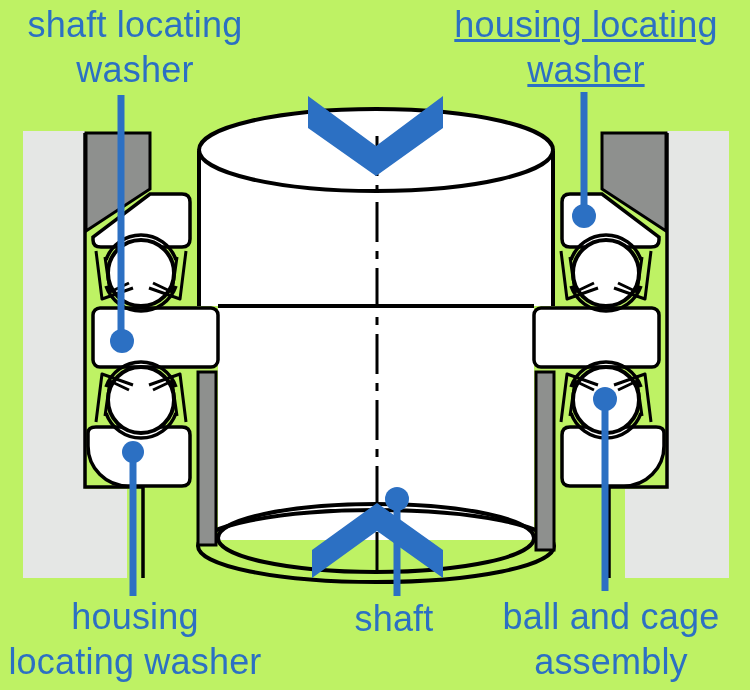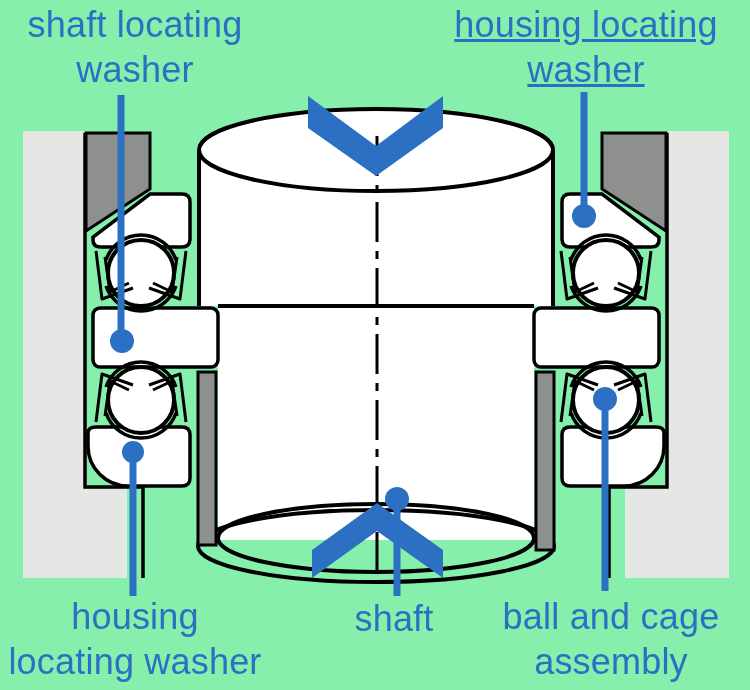--- a/index.html
+++ b/index.html
@@ -4,21 +4,21 @@
 <style>
   html,body{margin:0;padding:0;background:#fff;}
   :root{
     --blue:#2C70C3;
     --lgray:#E5E7E5;
     --dgray:#8E908E;
   }
   .stage{
     position:relative;
     width:750px;height:690px;
-    background:#86efac;
+    background:#bef264;
     overflow:hidden;
     font-family:"Liberation Sans",sans-serif;
   }
   .stage svg{position:absolute;left:0;top:0;}
   .label{
     position:absolute;
     font-size:36px;
     line-height:45px;
     color:var(--blue);
     text-align:center;

